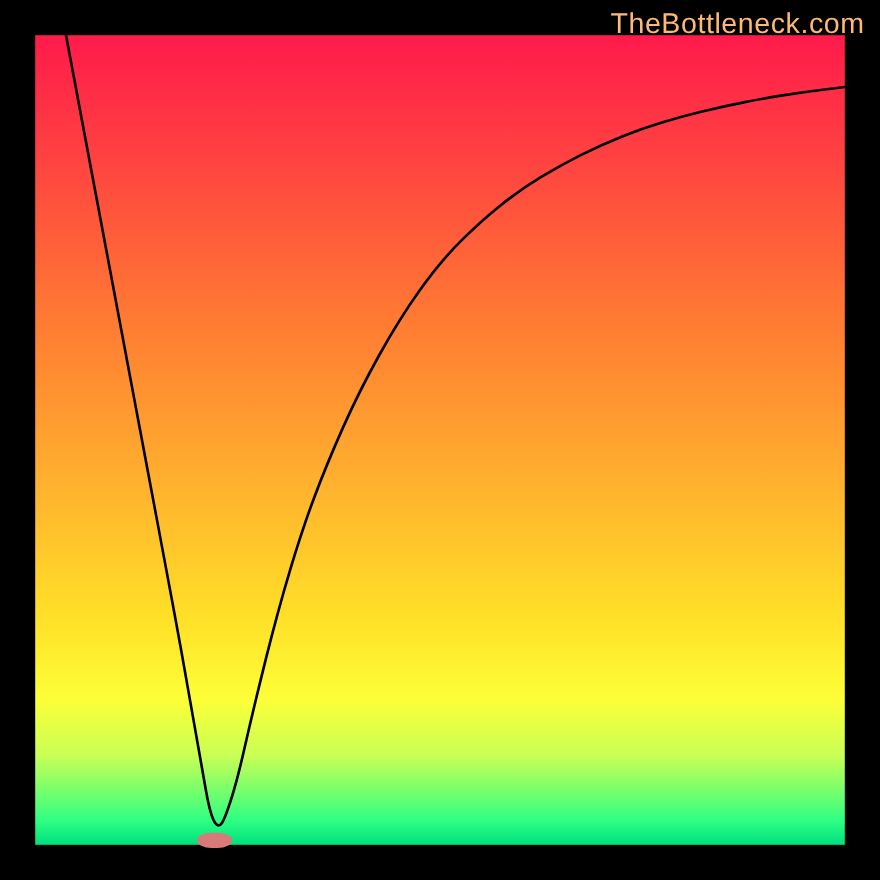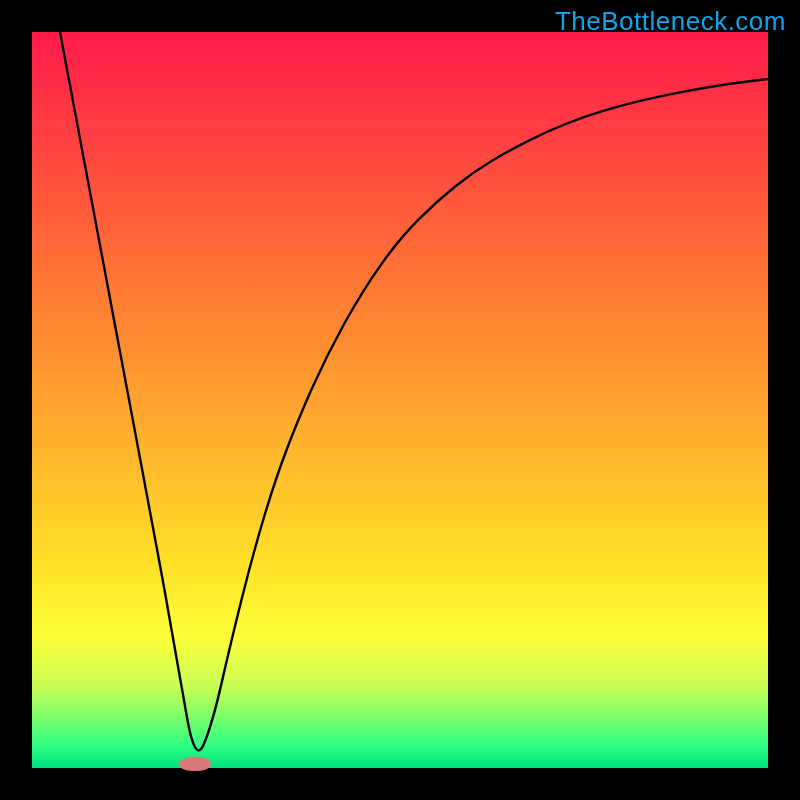--- a/index.html
+++ b/index.html
@@ -44,21 +44,21 @@
     height: 100%;
   }
   .marker {
     position: absolute;
     border-radius: 50% / 60%;
   }
   .watermark {
     position: absolute;
     top: 6px;
     right: 14px;
-    color: #0ea5e9;
+    color: #fdba74;
     font-size: 26px;
     font-weight: 400;
     letter-spacing: 0.5px;
     user-select: none;
     text-align: center;
   }
 </style>
 </head>
 <body>
 

